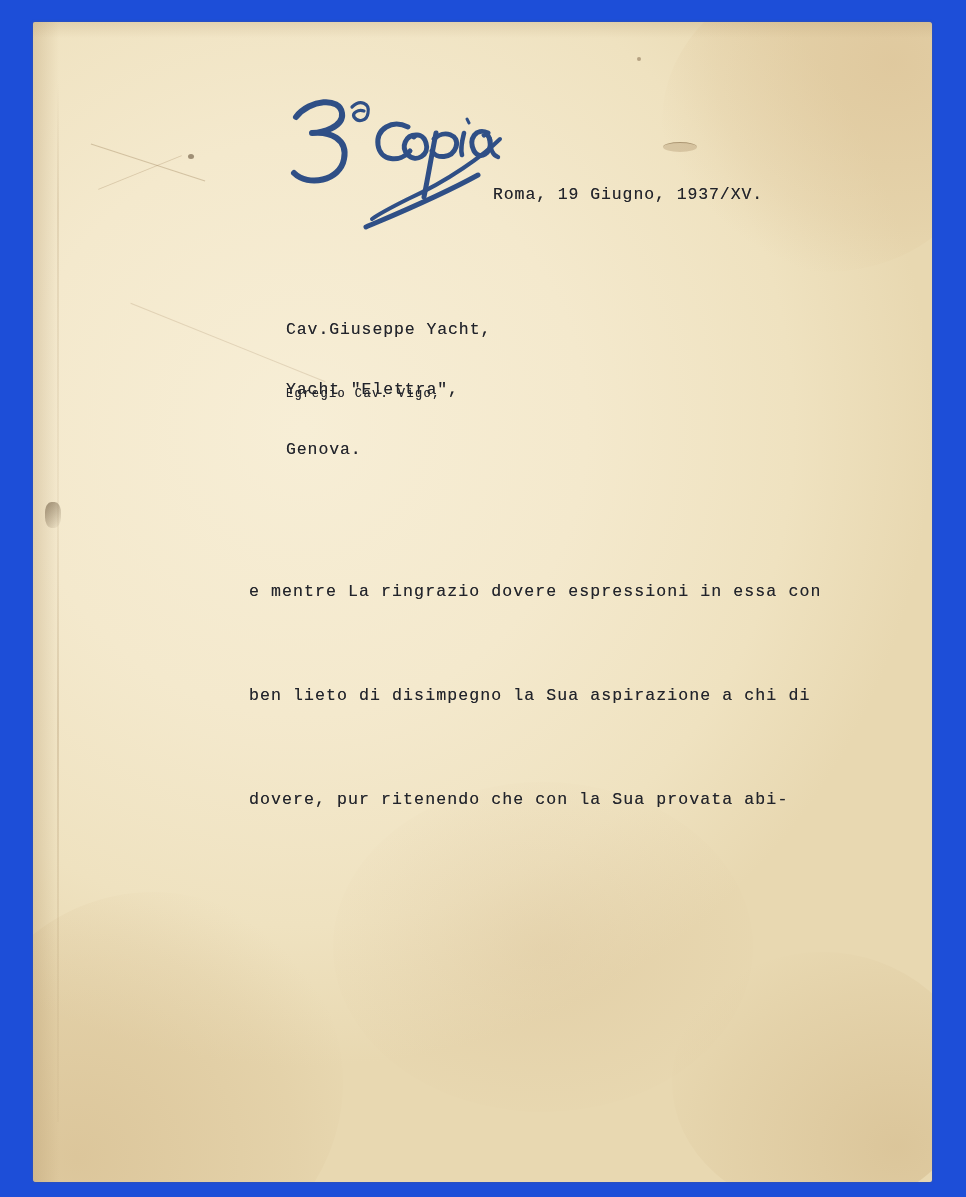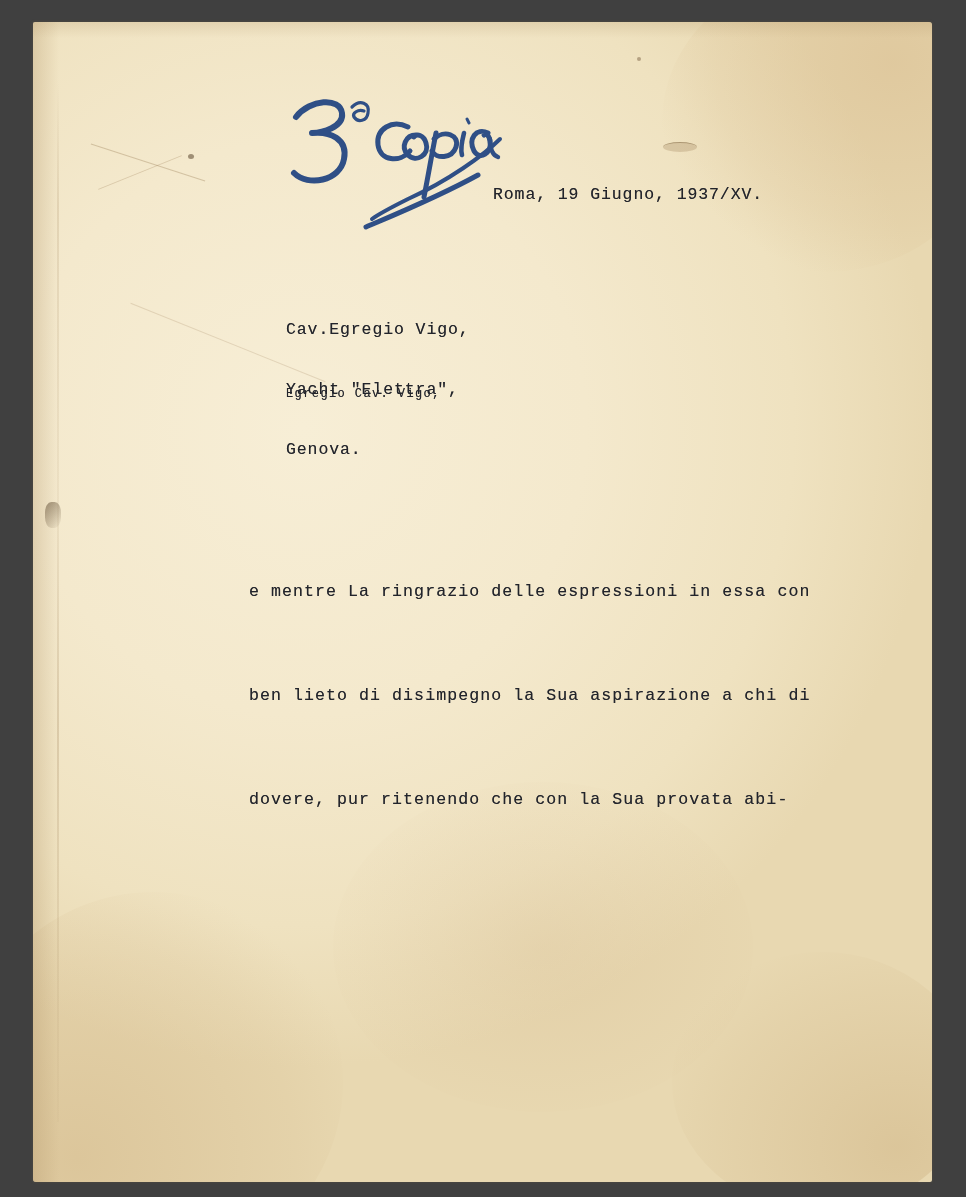--- a/index.html
+++ b/index.html
@@ -12,21 +12,21 @@
     height: 1197px;
     overflow: hidden;
     font-family: "Liberation Mono", monospace;
   }
 
   #scan {
     position: absolute;
     left: 0; top: 0;
     width: 966px;
     height: 1197px;
-    background: #404040;
+    background: #1d4ed8;
   }
 
   
   #paper {
     position: absolute;
     left: 33px;
     top: 22px;
     width: 899px;
     height: 1160px;
     background:
@@ -217,30 +217,30 @@
           <path d="M212 62 C196 78, 160 104, 120 122 C104 130, 92 136, 84 142" stroke-width="4"></path>
 
           <path d="M78 150 C106 138, 150 120, 190 98" stroke-width="5"></path>
         </g>
       </svg>
     </div>
 
     <div class="typed" id="date-line">Roma, 19 Giugno, 1937/XV.</div>
 
     <div class="typed" id="addressee">
-      <div>Cav.Egregio Vigo,</div>
+      <div>Cav.Giuseppe Yacht,</div>
       <div>Yacht "Elettra",</div>
       <div>Genova.</div>
     </div>
 
     <div class="typed" id="salutation">Egregio Cav. Vigo,</div>
 
     <div class="typed" id="body">
       <div>
-        <div>e mentre La ringrazio delle espressioni in essa con</div>
+        <div>e mentre La ringrazio dovere espressioni in essa con</div>
         <div>ben lieto di disimpegno la Sua aspirazione a chi di</div>
         <div>dovere, pur ritenendo che con la Sua provata abi-</div>
         
         
         
       </div>
       
     </div>
 
   </div>

